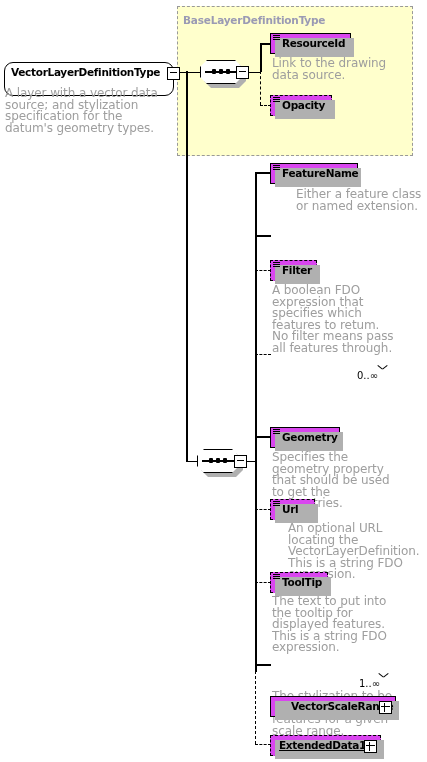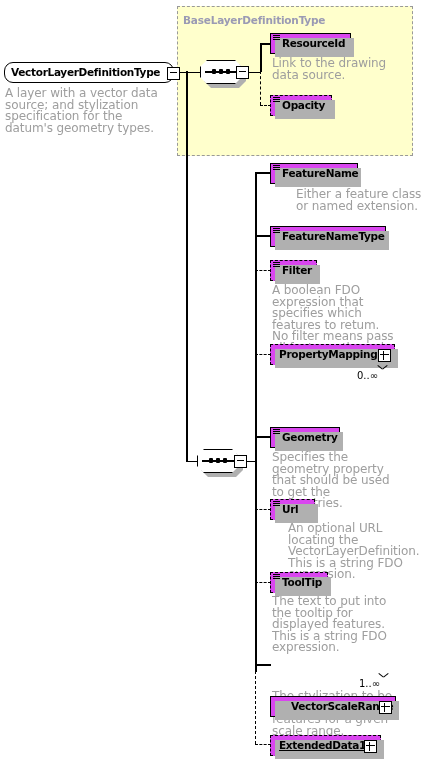--- a/index.html
+++ b/index.html
@@ -37,21 +37,21 @@
     white-space: nowrap;
   }
 
   
   .typebox {
     position: absolute;
     box-sizing: border-box;
     background: #ffffff;
     border: 1px solid #000000;
     border-radius: 9px;
-    height: 21px;
+    height: 34px;
     line-height: 19px;
     font-size: 10.5px;
     font-weight: bold;
     color: #000000;
     padding-left: 6px;
     padding-right: 20px;
     white-space: nowrap;
     letter-spacing: -0.3px;
   }
   .typebox::after {
@@ -319,48 +319,34 @@
     <span class="eqglyph">
         <i></i>
         <i></i>
         <i></i>
       </span>
     <span class="ellabel">FeatureName</span>
   </div>
   <div class="note" style="left:272px; top:189px; width:128px;margin-left:24px;">Either a feature class or named extension.</div>
 
   <div class="ln lnh" style="left:255px; top:235px; width:16px;"></div>
-  <div class="elbox" style="left:270px; top:226px; width:116px;">
-    <span class="shadow"></span>
-    <span class="eqglyph">
-        <i></i>
-        <i></i>
-        <i></i>
-      </span>
-    <span class="ellabel">FeatureNameType</span>
-  </div>
 
   <div class="dash-h" style="left:255px; top:270px; width:16px;"></div>
   <div class="elbox optional" style="left:270px; top:260px; width:47px;">
     <span class="shadow"></span>
     <span class="eqglyph">
         <i></i>
         <i></i>
         <i></i>
       </span>
     <span class="ellabel">Filter</span>
   </div>
   <div class="note" style="left:272px; top:285px; width:125px;">A boolean FDO expression that specifies which features to retum.  No filter means pass all features through.</div>
 
   <div class="dash-h" style="left:255px; top:354px; width:16px;"></div>
-  <div class="elbox optional" style="left:270px; top:344px; width:125px; padding-left:8px;">
-    <span class="shadow"></span>
-    <span class="ellabel">PropertyMapping</span>
-    <span class="expander"></span>
-  </div>
   <div class="notch" style="left:378px; top:365px;"></div>
   <div class="cardinality" style="left:357px; top:370px;">0..∞</div>
 
   <div class="ln lnh" style="left:255px; top:436px; width:16px;"></div>
   <div class="elbox" style="left:270px; top:427px; width:70px;">
     <span class="shadow"></span>
     <span class="eqglyph">
         <i></i>
         <i></i>
         <i></i>

